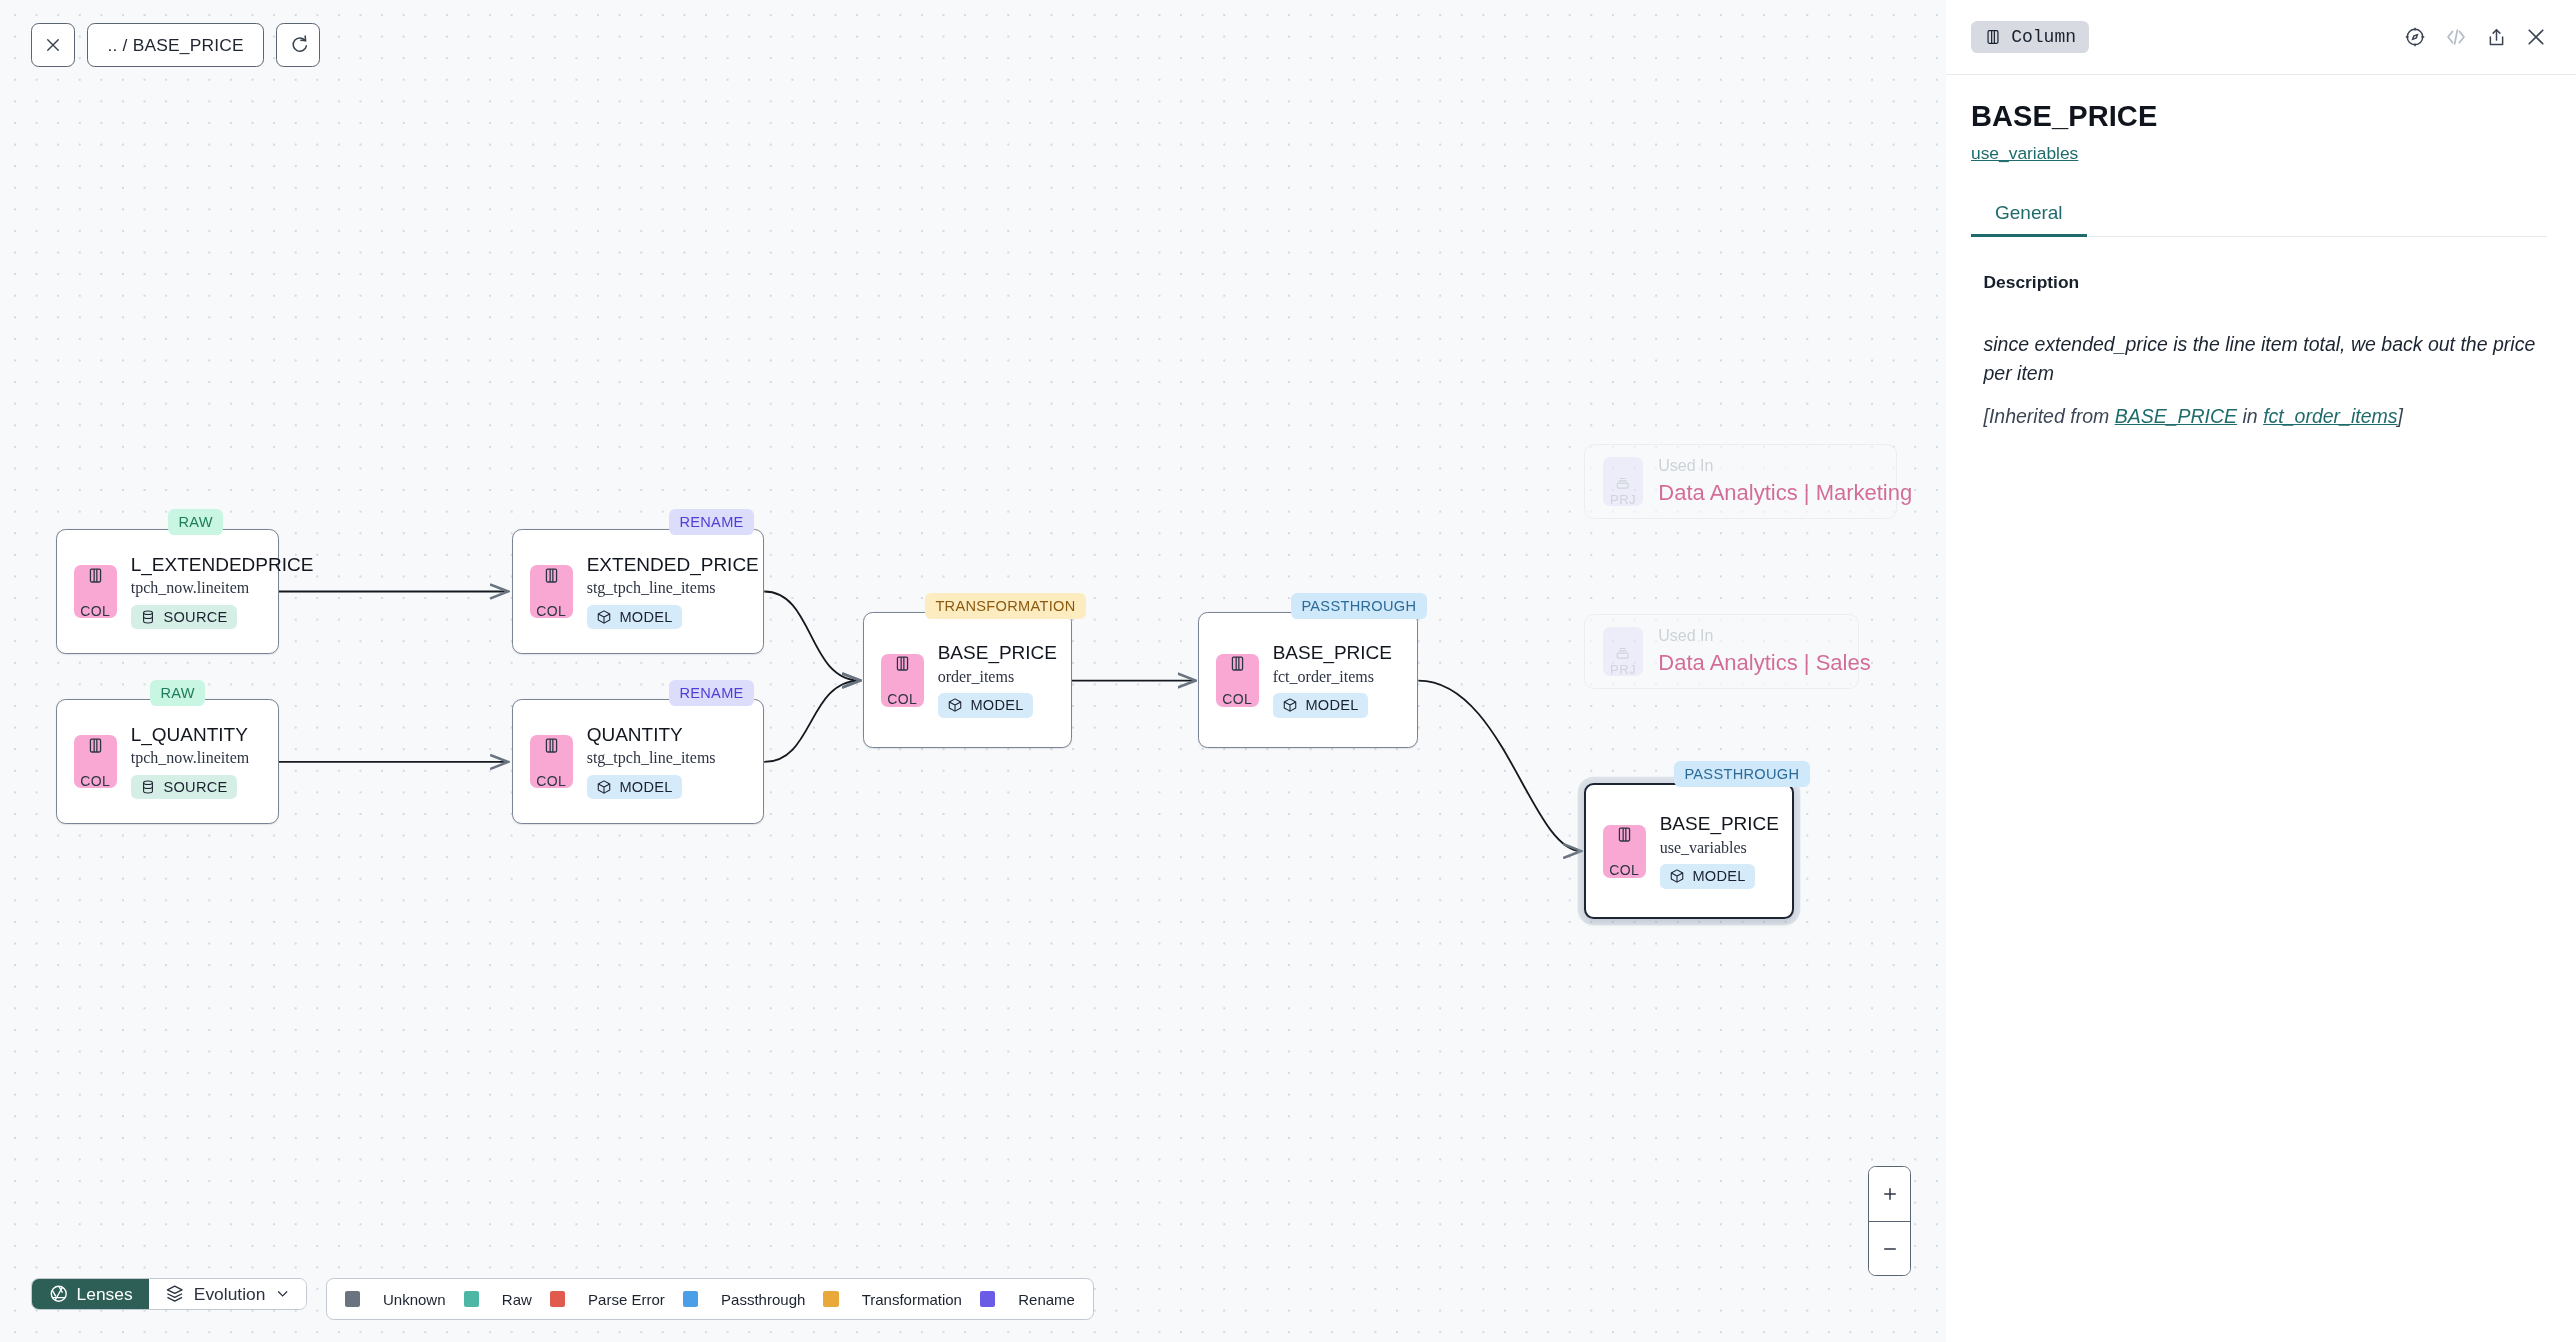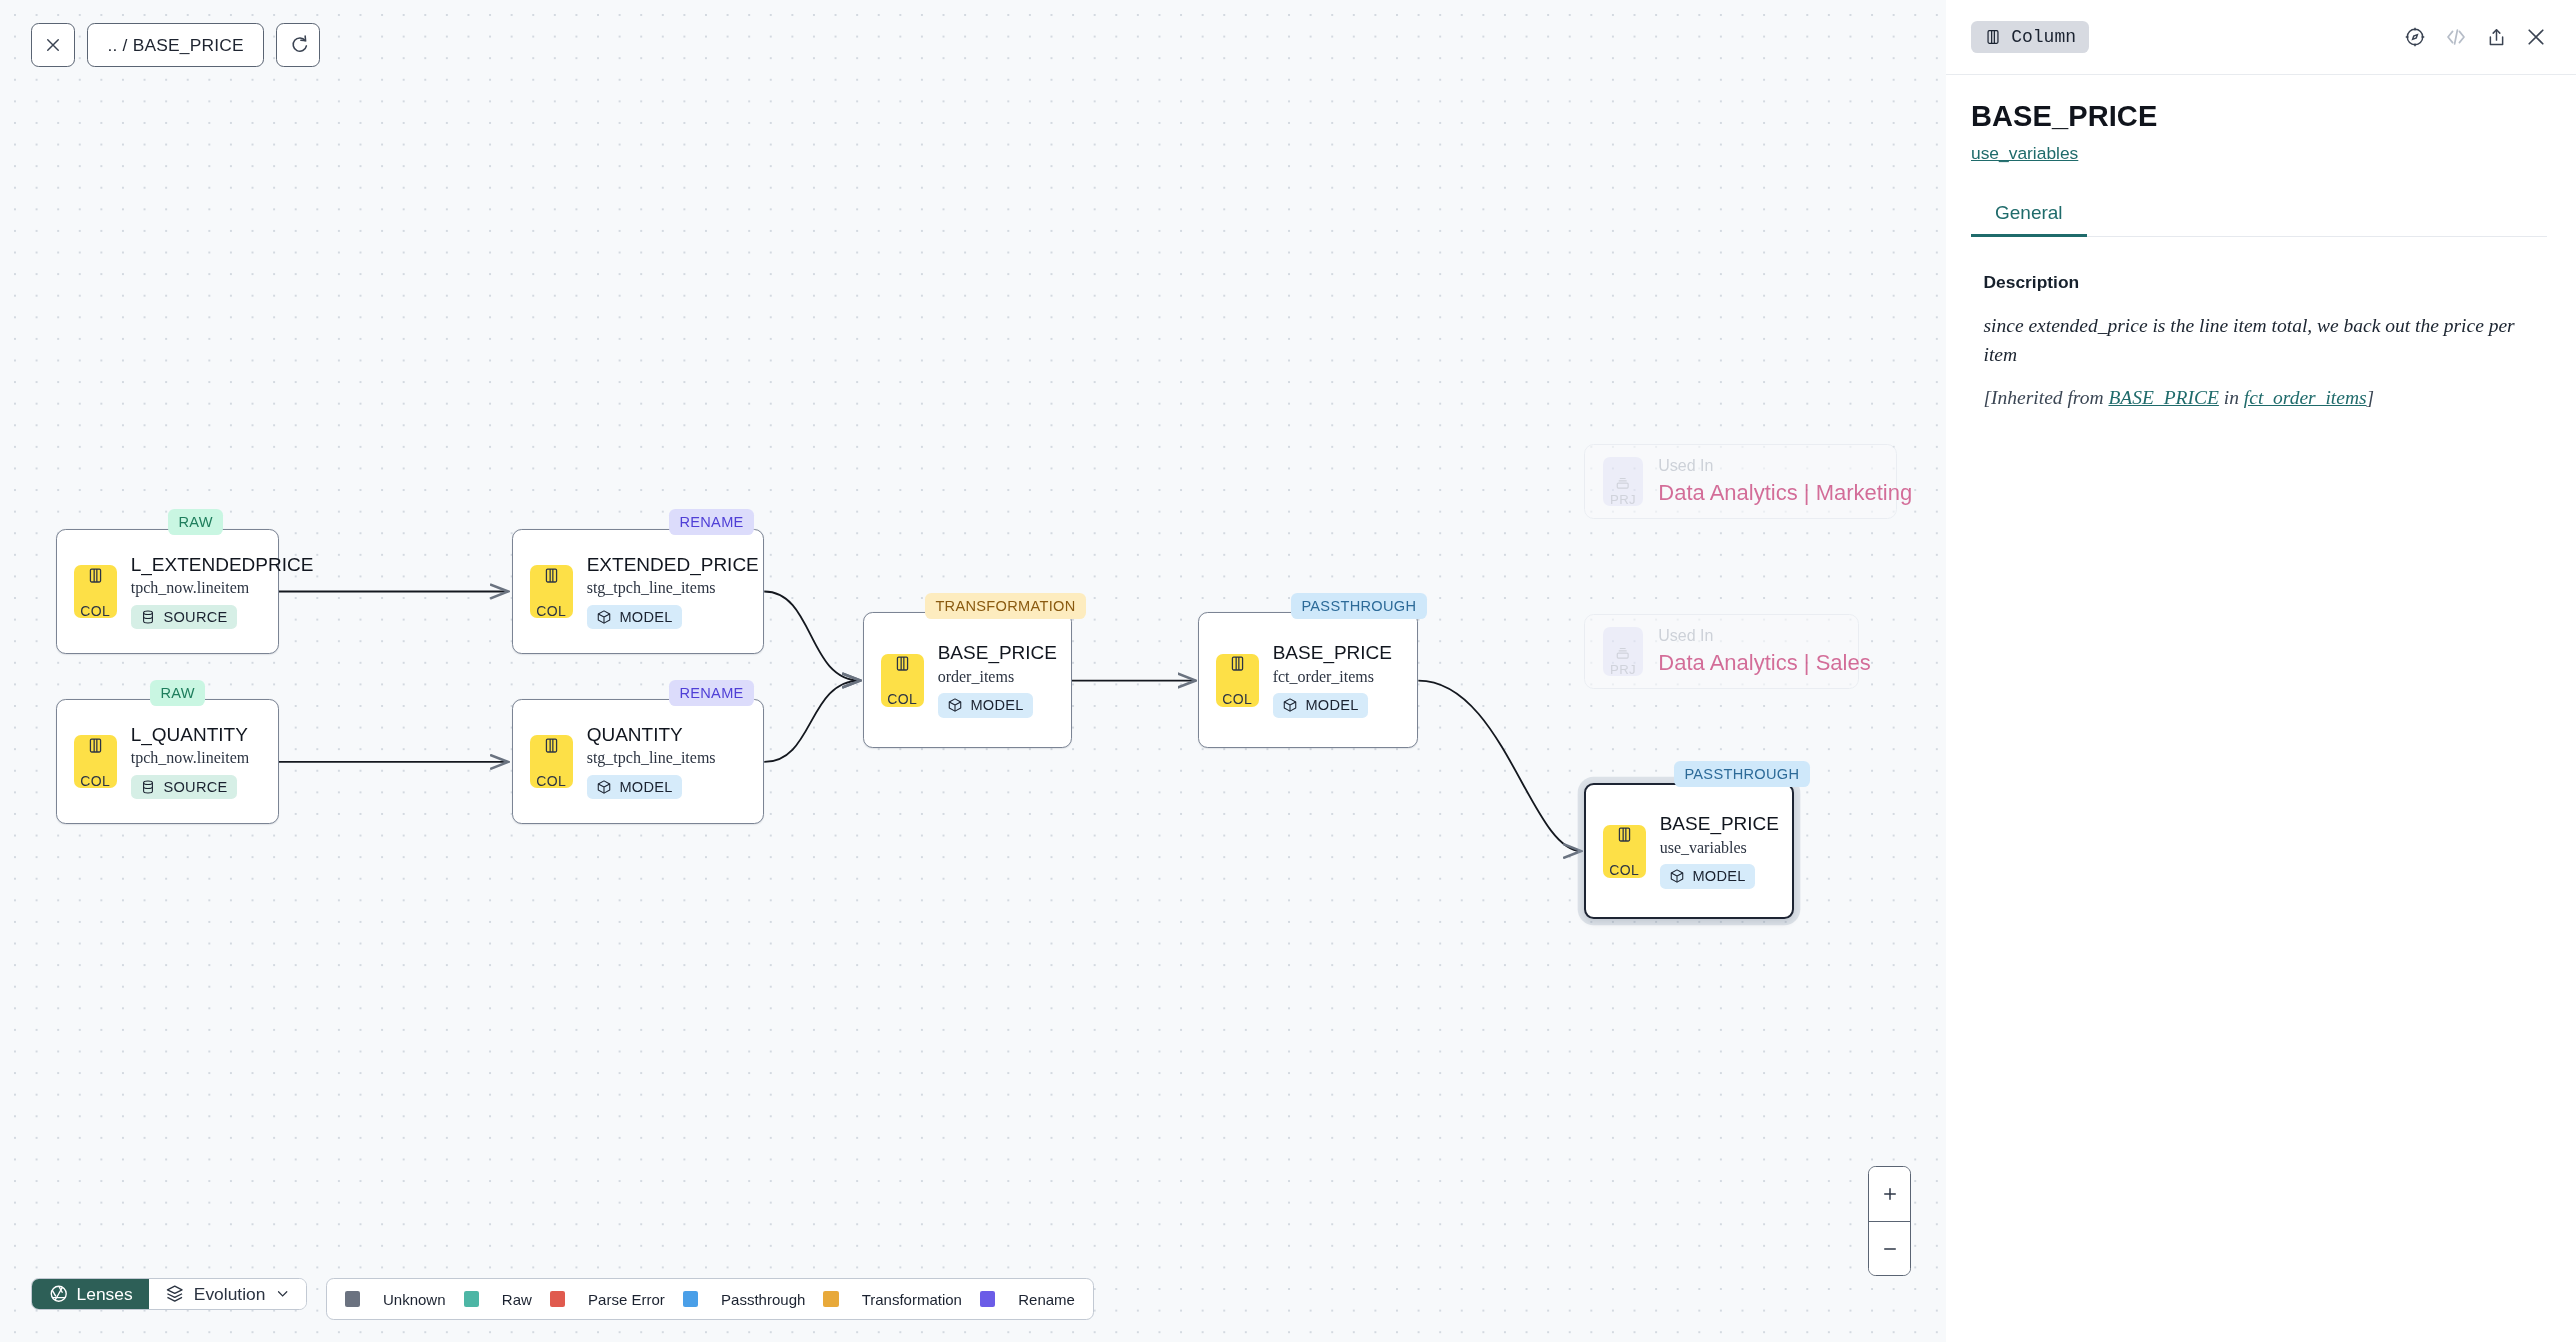--- a/index.html
+++ b/index.html
@@ -40,21 +40,21 @@
     box-shadow: 0 0.7px 1.4px rgba(20,30,50,.10);
     z-index: 20;
   }
   .node.selected {
     border: 2.4px solid #1d2433;
     box-shadow: 0 0 0 6.3px rgba(160,172,190,.30), 0 2.1px 7px rgba(20,30,50,.16);
     z-index: 25;
   }
   .node-inner { display: flex; align-items: center; height: 100%; padding: 0 18px 0 16.7px; gap: 14px; }
   .col-chip {
-    background: #fde047; border-radius: 7px;
+    background: #f9a8d4; border-radius: 7px;
     width: 43px; min-width: 43px; height: 53px;
     display: flex; flex-direction: column; align-items: center; justify-content: center;
     gap: 19px; color: #2c3444;
   }
   .col-chip .cl { font-size: 14px; letter-spacing: 0.3px; line-height: 1; }
   .node-body { display: flex; flex-direction: column; gap: 3.5px; align-items: flex-start; }
   .node-title { font-size: 19px; color: #11161f; line-height: 1.15; white-space: nowrap; }
   .node-sub { font-size: 16px; color: #2b3341; line-height: 1.15; white-space: nowrap; font-family: Liberation Serif, serif; }
   .kind-pill {
     margin-top: 3.5px; display: inline-flex; align-items: center; gap: 7px;
@@ -141,21 +141,21 @@
   .head-icons { display: flex; align-items: center; gap: 18px; color: #3a4352; }
   .head-icons .disabled { color: #b6bdc8; }
   .panel-body { padding: 25px 29px 0 25px; }
   .panel-title { font-size: 29px; font-weight: bold; color: #10141c; letter-spacing: 0.1px; }
   .panel-link { display: inline-block; margin-top: 9.7px; font-size: 17.4px; color: #1f6b6b; text-decoration: underline; cursor: pointer; }
   .tabs { margin-top: 38px; border-bottom: 1.1px solid #e6e9ee; display: flex; }
   .tab { padding: 0 24px 12.5px 24px; font-size: 19px; color: #1f6b6b; position: relative; cursor: pointer; }
   .tab.active::after { content:""; position:absolute; left:0; right:0; bottom:-1.1px; height: 3.1px; background: #1f6b6b; }
   .section { margin-top: 35px; padding-left: 12.5px; }
   .section-head { font-size: 17.4px; font-weight: bold; color: #16202c; }
-  .desc { margin-top: 19px; font-size: 19.5px; line-height: 1.46; font-style: italic; color: #1b2430; max-width: 557px; font-family: Liberation Serif, serif; }
+  .desc { margin-top: 37px; font-size: 19.5px; line-height: 1.46; font-style: italic; color: #1b2430; max-width: 557px; }
   .desc .inherit { display: block; margin-top: 15.3px; color: #3b4654; }
   .desc a { color: #1f6b6b; text-decoration: underline; font-style: italic; cursor: pointer; }
 </style>
 </head>
 <body>
 
 <div id="app">
 
   <div class="canvas">
 

